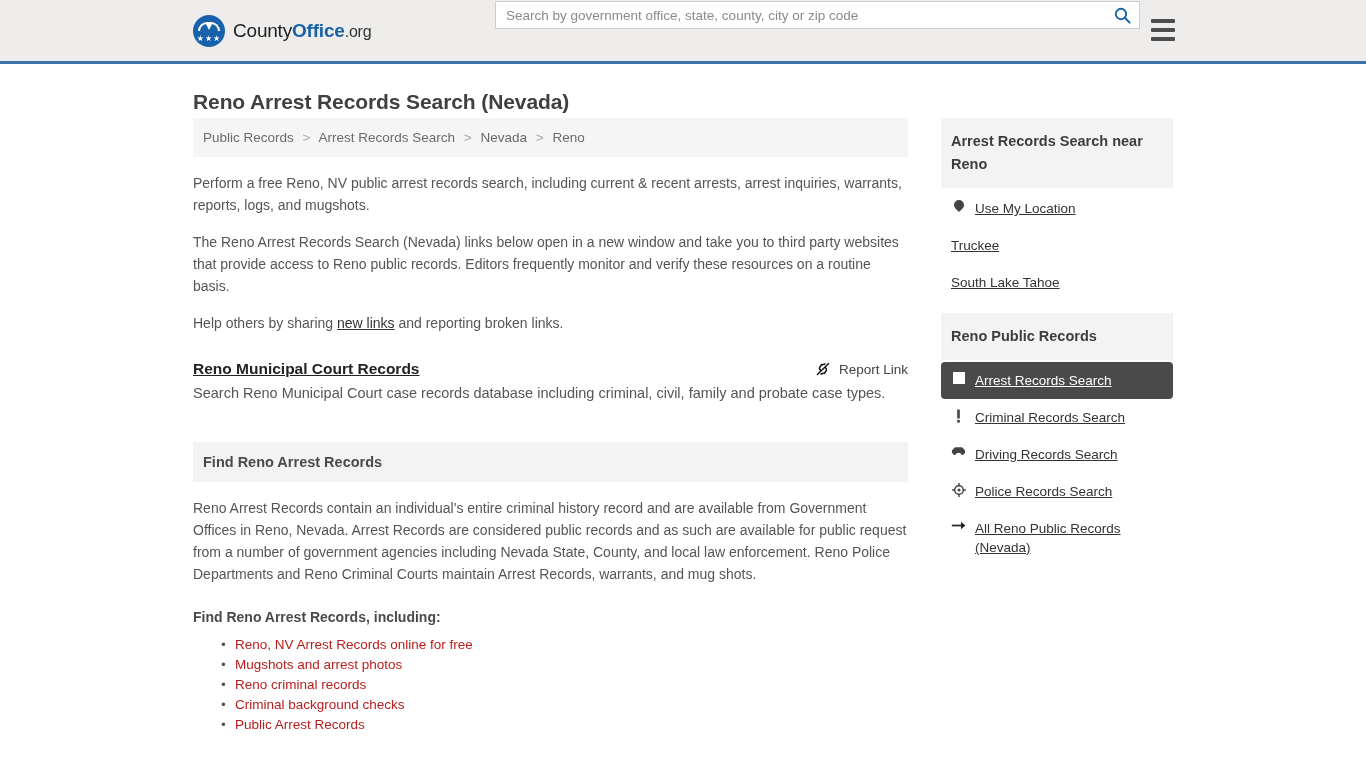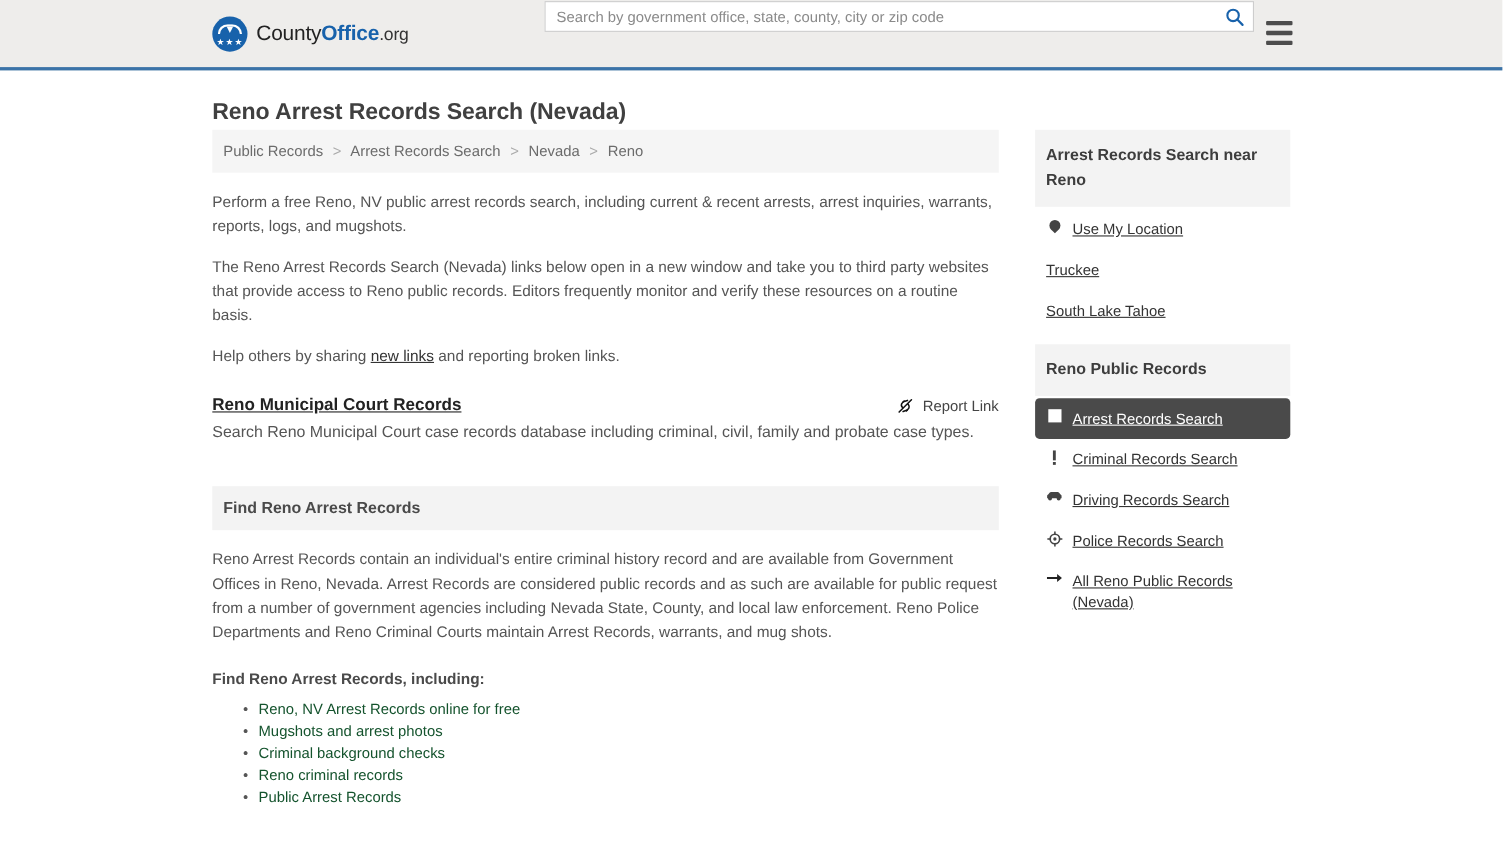--- a/index.html
+++ b/index.html
@@ -204,21 +204,21 @@
     margin-top: 24px;
   }
   .bullets {
     margin: 10px 0 0 0;
     padding-left: 42px;
     list-style: none;
   }
   .bullets li {
     font-size: 13.5px;
     line-height: 20px;
-    color: #14532d;
+    color: #b91c1c;
     position: relative;
     padding-left: 0;
   }
   .bullets li::before {
     content: "\2022";
     position: absolute;
     left: -14px;
     color: #555555;
   }
 
@@ -342,22 +342,22 @@
         <div class="result-desc">Search Reno Municipal Court case records database including criminal, civil, family and probate case types.</div>
       </div>
 
       <div class="section-head">Find Reno Arrest Records</div>
       <p class="para">Reno Arrest Records contain an individual's entire criminal history record and are available from Government Offices in Reno, Nevada. Arrest Records are considered public records and as such are available for public request from a number of government agencies including Nevada State, County, and local law enforcement. Reno Police Departments and Reno Criminal Courts maintain Arrest Records, warrants, and mug shots.</p>
       <div class="sub-head">Find Reno Arrest Records, including:</div>
 
       <ul class="bullets">
         <li>Reno, NV Arrest Records online for free</li>
         <li>Mugshots and arrest photos</li>
+        <li>Reno criminal records</li>
         <li>Criminal background checks</li>
-        <li>Reno criminal records</li>
         <li>Public Arrest Records</li>
       </ul>
 
     </div>
 
     <div class="col-side">
 
       <div class="side-box near-box">
         <div class="side-head">Arrest Records Search near Reno</div>
         <div class="side-list">

